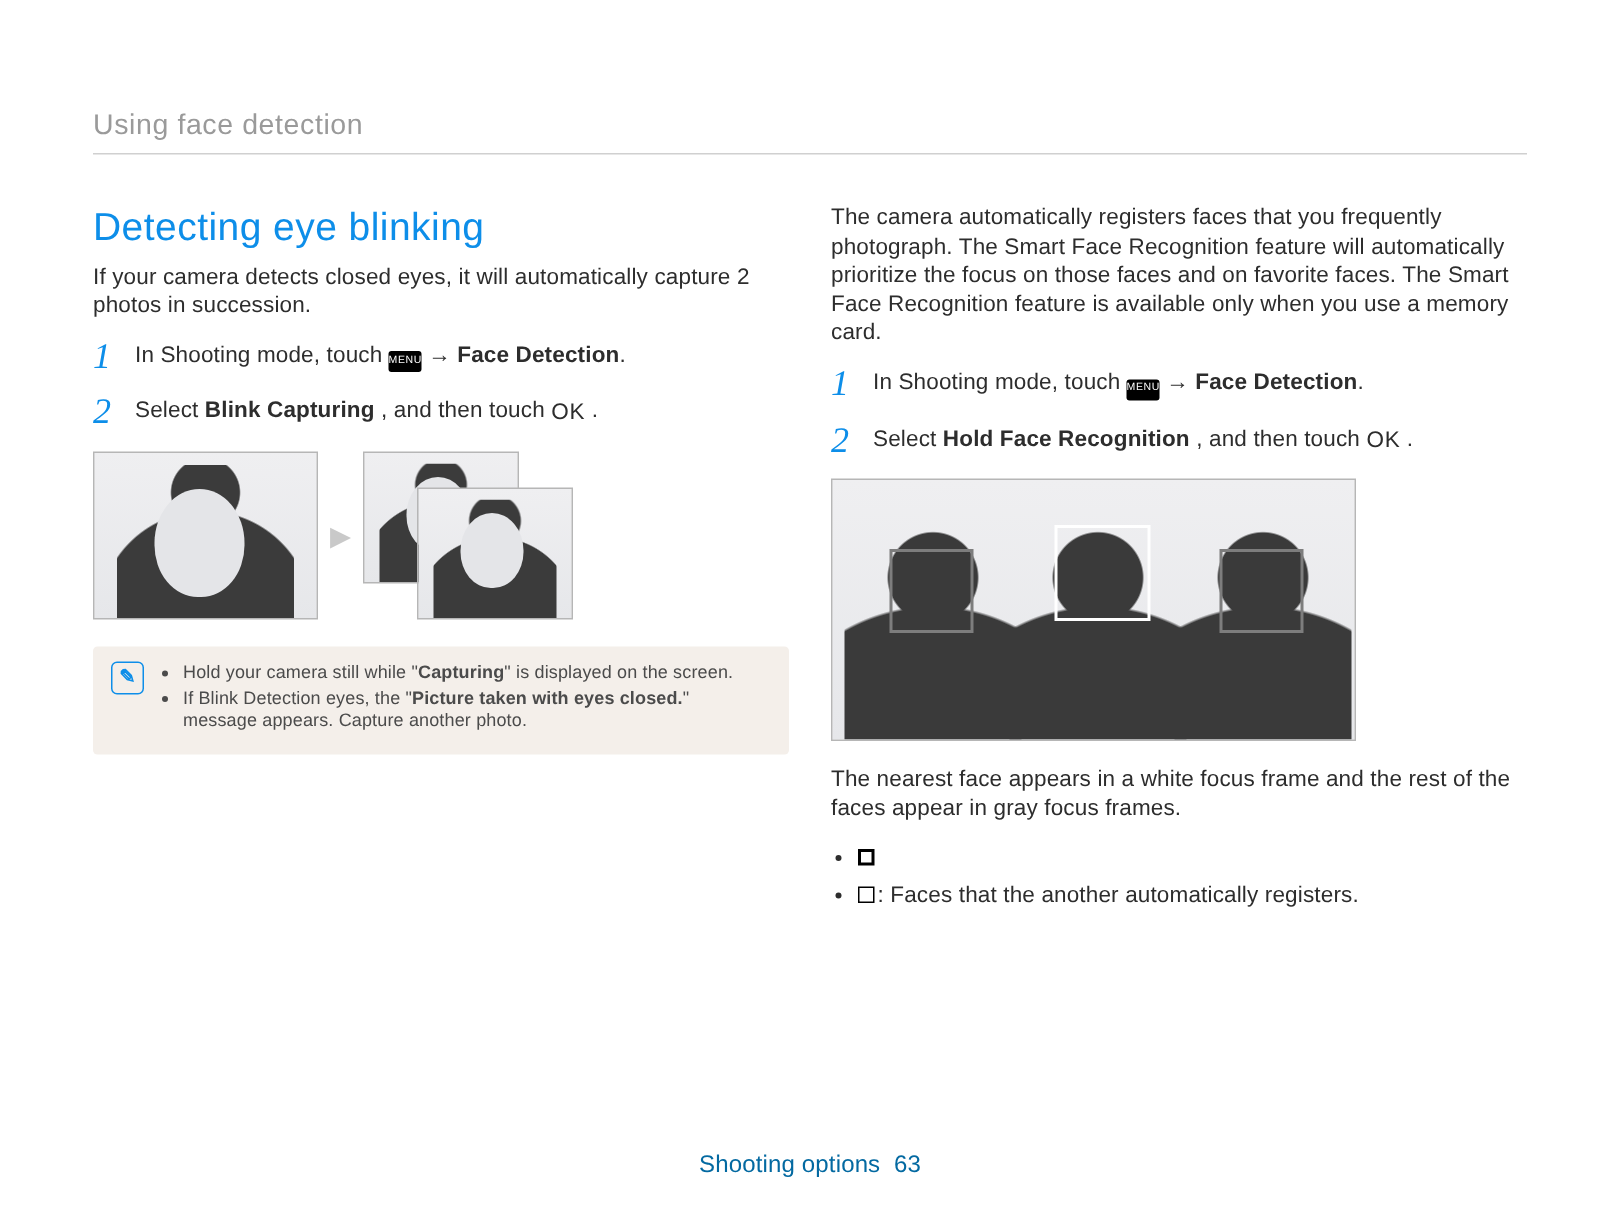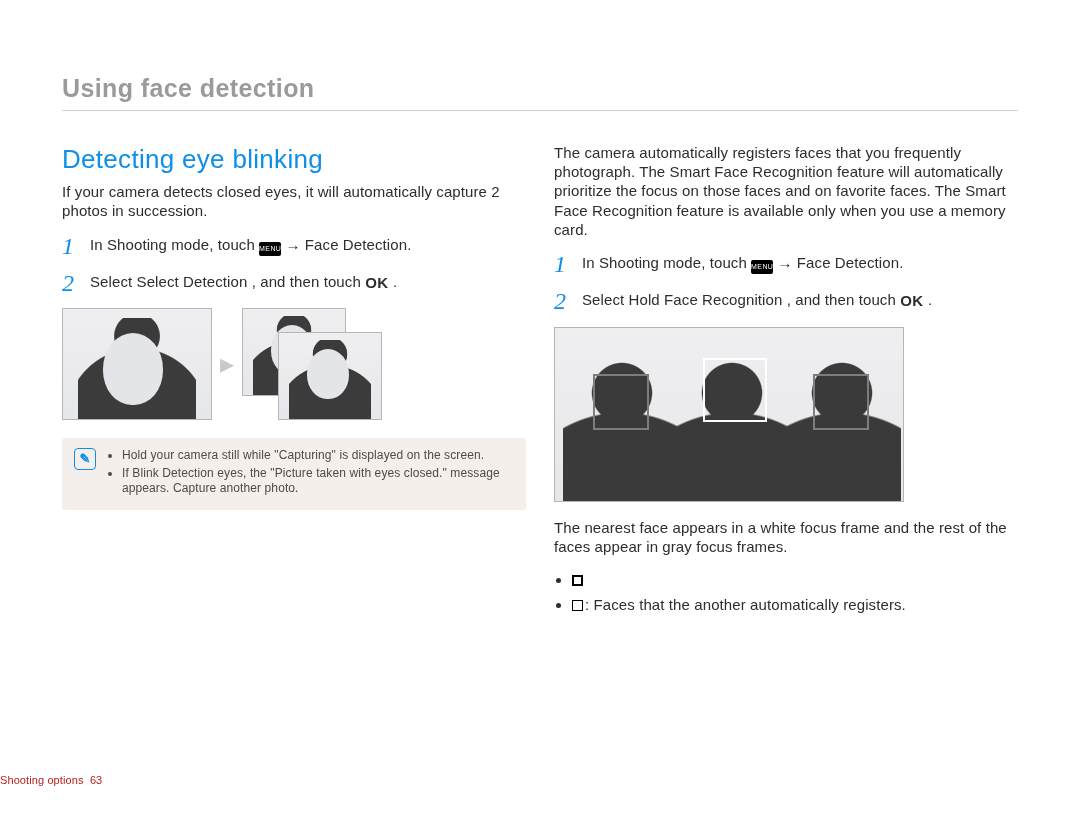--- a/index.html
+++ b/index.html
@@ -18,22 +18,22 @@
     font-family:"Helvetica Neue",Arial,sans-serif;
     color:var(--body);
     font-size:15px;
     line-height:1.28;
     letter-spacing:.1px;
   }
   .page{
     padding:72px 62px 0 62px;
   }
   .running-head{
-    font-size:25px;
-    font-weight:700;
+    font-size:19px;
+    font-weight:400;
     letter-spacing:.4px;
     color:#9a9a9a;
     border-bottom:1px solid #d0d0d0;
     padding-bottom:6px;
     margin-bottom:32px;
   }
   .cols{
     display:flex;
     gap:28px;
   }
@@ -70,25 +70,25 @@
     align-items:center;justify-content:center;
     background:#000;color:#fff;
     font-size:7px;letter-spacing:.4px;
     width:22px;height:14px;
     border-radius:2px;
     vertical-align:-1px;
     padding:0 1px;
   }
   .ok-icon{
     display:inline-block;
-    font-weight:700;
+    font-weight:400;
     letter-spacing:.5px;
     vertical-align:-1px;
   }
-  b{font-weight:400}
+  b{font-weight:700}
   .arrow{font-family:Arial,sans-serif}
   .illus{
     margin:8px 0 18px 0;
     display:flex;align-items:center;gap:8px;
   }
   .thumb{
     border:1px solid #b6b6b6;
     background:linear-gradient(180deg,#efeff1,#e6e7ea);
     width:150px;height:112px;
     position:relative;
@@ -155,21 +155,22 @@
   .sq{
     display:inline-block;width:11px;height:11px;
     vertical-align:-1px;margin-right:2px;
   }
   .sq.double{border:2px double #000}
   .sq.single{border:1.5px solid #000}
   .footer{
     position:absolute;
     left:0;right:0;
     bottom:28px;
-    font-size:11px;color:#b91c1c;
+    text-align:center;
+    font-size:16px;color:#0369a1;
   }
 </style>
 </head>
 <body>
 
 <div class="page">
   <div class="running-head">Using face detection</div>
 
   <div class="cols">
 
@@ -179,21 +180,21 @@
 
       <ol class="steps">
         <li>
           <span>In Shooting mode, touch </span>
           <span class="menu-icon">MENU</span>
           <span class="arrow"> → </span>
           <b>Face Detection</b><span>.</span>
         </li>
         <li>
           <span>Select </span>
-          <b>Select Detection</b>
+          <b>Blink Capturing</b>
           <span>, and then touch </span>
           <span class="ok-icon">OK</span>
           <span>.</span>
         </li>
       </ol>
 
       <div class="illus">
         <div class="thumb">
           <div class="silhouette"></div>
           <div class="face-oval" style="left:40px;top:24px;width:60px;height:72px"></div>

